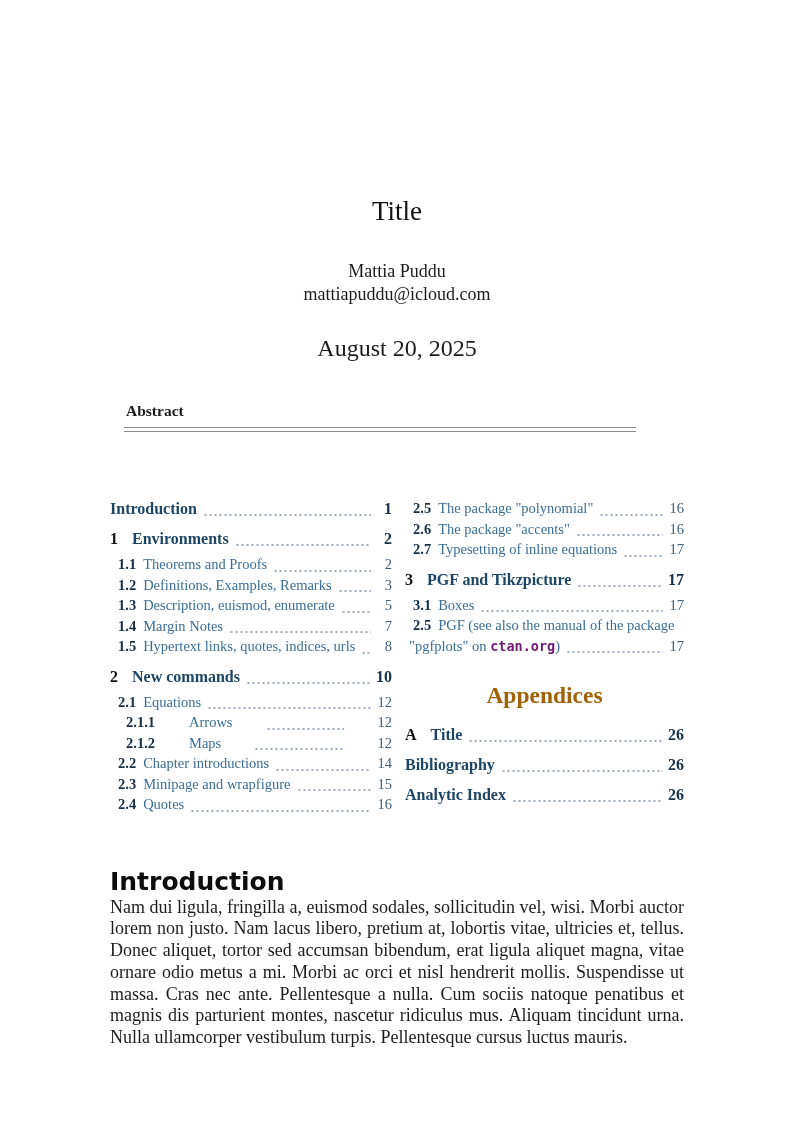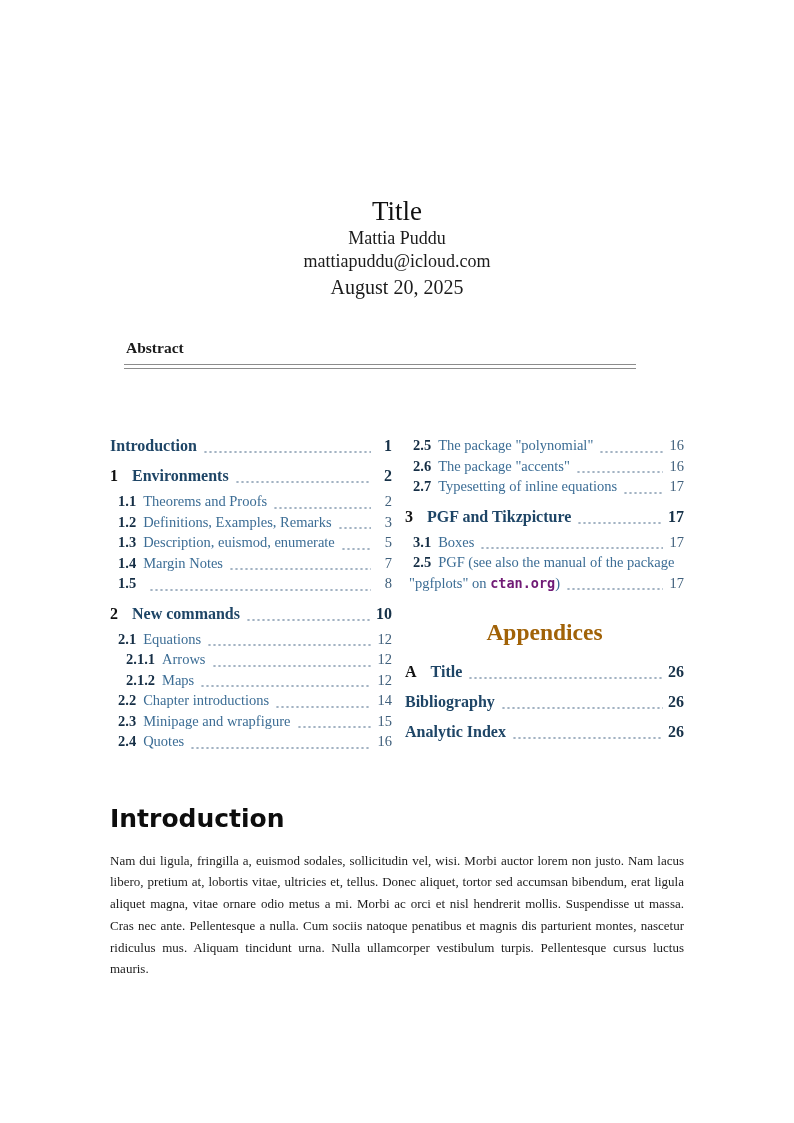--- a/index.html
+++ b/index.html
@@ -11,22 +11,22 @@
     margin: 0 auto;
     background: #ffffff;
     overflow: hidden;
     font-family: "Liberation Serif", "DejaVu Serif", serif;
     color: #1b1b1b;
   }
 
   
   .doc-header { text-align: center; padding-top: 196px; }
   .doc-title { font-size: 27px; color: #111; }
-  .doc-author { font-size: 18px; line-height: 23px; }
-  .doc-date { margin-top: 3px; font-size: 20px; }
+  .doc-author { margin-top: 33px; font-size: 18px; line-height: 23px; }
+  .doc-date { margin-top: 29px; font-size: 24px; }
 
   
   .abstract { margin: 40px 96px 0; font-weight: bold; }
   .abstract-label { font-size: 15.5px; padding-left: 16px; }
   .abstract-rule {
     margin-top: 7px;
     margin-left: 14px;
     width: 512px;
     height: 5px;
     border-top: 1.5px solid #8c8c8c;
@@ -53,21 +53,21 @@
     min-width: 0;
   }
   .toc-row .pg { color: #40607c; text-align: right; min-width: 16px; white-space: nowrap; }
 
   .toc-row.lvl0, .toc-row.lvl1 { font-size: 16px; line-height: 21px; margin: 9px 0 5px; }
   .toc-col > .toc-row:first-child { margin-top: 0; }
   .toc-row.lvl0 .ttl, .toc-row.lvl1 .ttl { font-weight: bold; color: #1e4566; }
   .toc-row.lvl0 .pg, .toc-row.lvl1 .pg { font-weight: bold; color: #173249; }
   .toc-row.lvl1 .num { color: #111; margin-right: 14px; }
   .toc-row.lvl2 { padding-left: 8px; }
-  .toc-row.lvl3 { padding-left: 16px; }
+  .toc-row.lvl3 { padding-left: 16px; gap: 27px; }
 
   .wrap-row { display: block; padding-left: 8px; }
   .wrap-line1, .wrap-line2 { display: flex; align-items: baseline; }
   .wrap-line2 { padding-left: 0; margin-left: -4px; }
   .ctan { font-family: "DejaVu Sans Mono", "Liberation Mono", monospace; font-weight: bold; color: #701a75; font-size: 13.5px; }
 
   .appendices-heading {
     text-align: center;
     font-size: 23.5px;
     font-weight: bold;
@@ -81,22 +81,22 @@
 
   
   .intro { margin: 52px 96px 0; }
   .intro-heading {
     font-family: "DejaVu Sans", "Liberation Sans", sans-serif;
     font-weight: bold;
     font-size: 25px;
     color: #0d0d0d;
   }
   .intro-par {
-    margin-top: 17px;
-    font-size: 13px;
+    margin-top: 1px;
+    font-size: 18px;
     line-height: 21.8px;
     text-align: justify;
     color: #1c1c1c;
   }
 </style>
 </head>
 <body>
 
 <div class="page">
 
@@ -154,20 +154,21 @@
 
       <div class="toc-row lvl2">
         <span class="num">1.4</span>
         <span class="ttl">Margin Notes</span>
         <span class="leader"></span>
         <span class="pg">7</span>
       </div>
 
       <div class="toc-row lvl2">
         <span class="num">1.5</span>
+        <span class="ttl">Hypertext links, quotes, indices, urls</span>
         <span class="leader"></span>
         <span class="pg">8</span>
       </div>
 
       <div class="toc-row lvl1">
         <span class="num">2</span>
         <span class="ttl">New commands</span>
         <span class="leader"></span>
         <span class="pg">10</span>
       </div>

